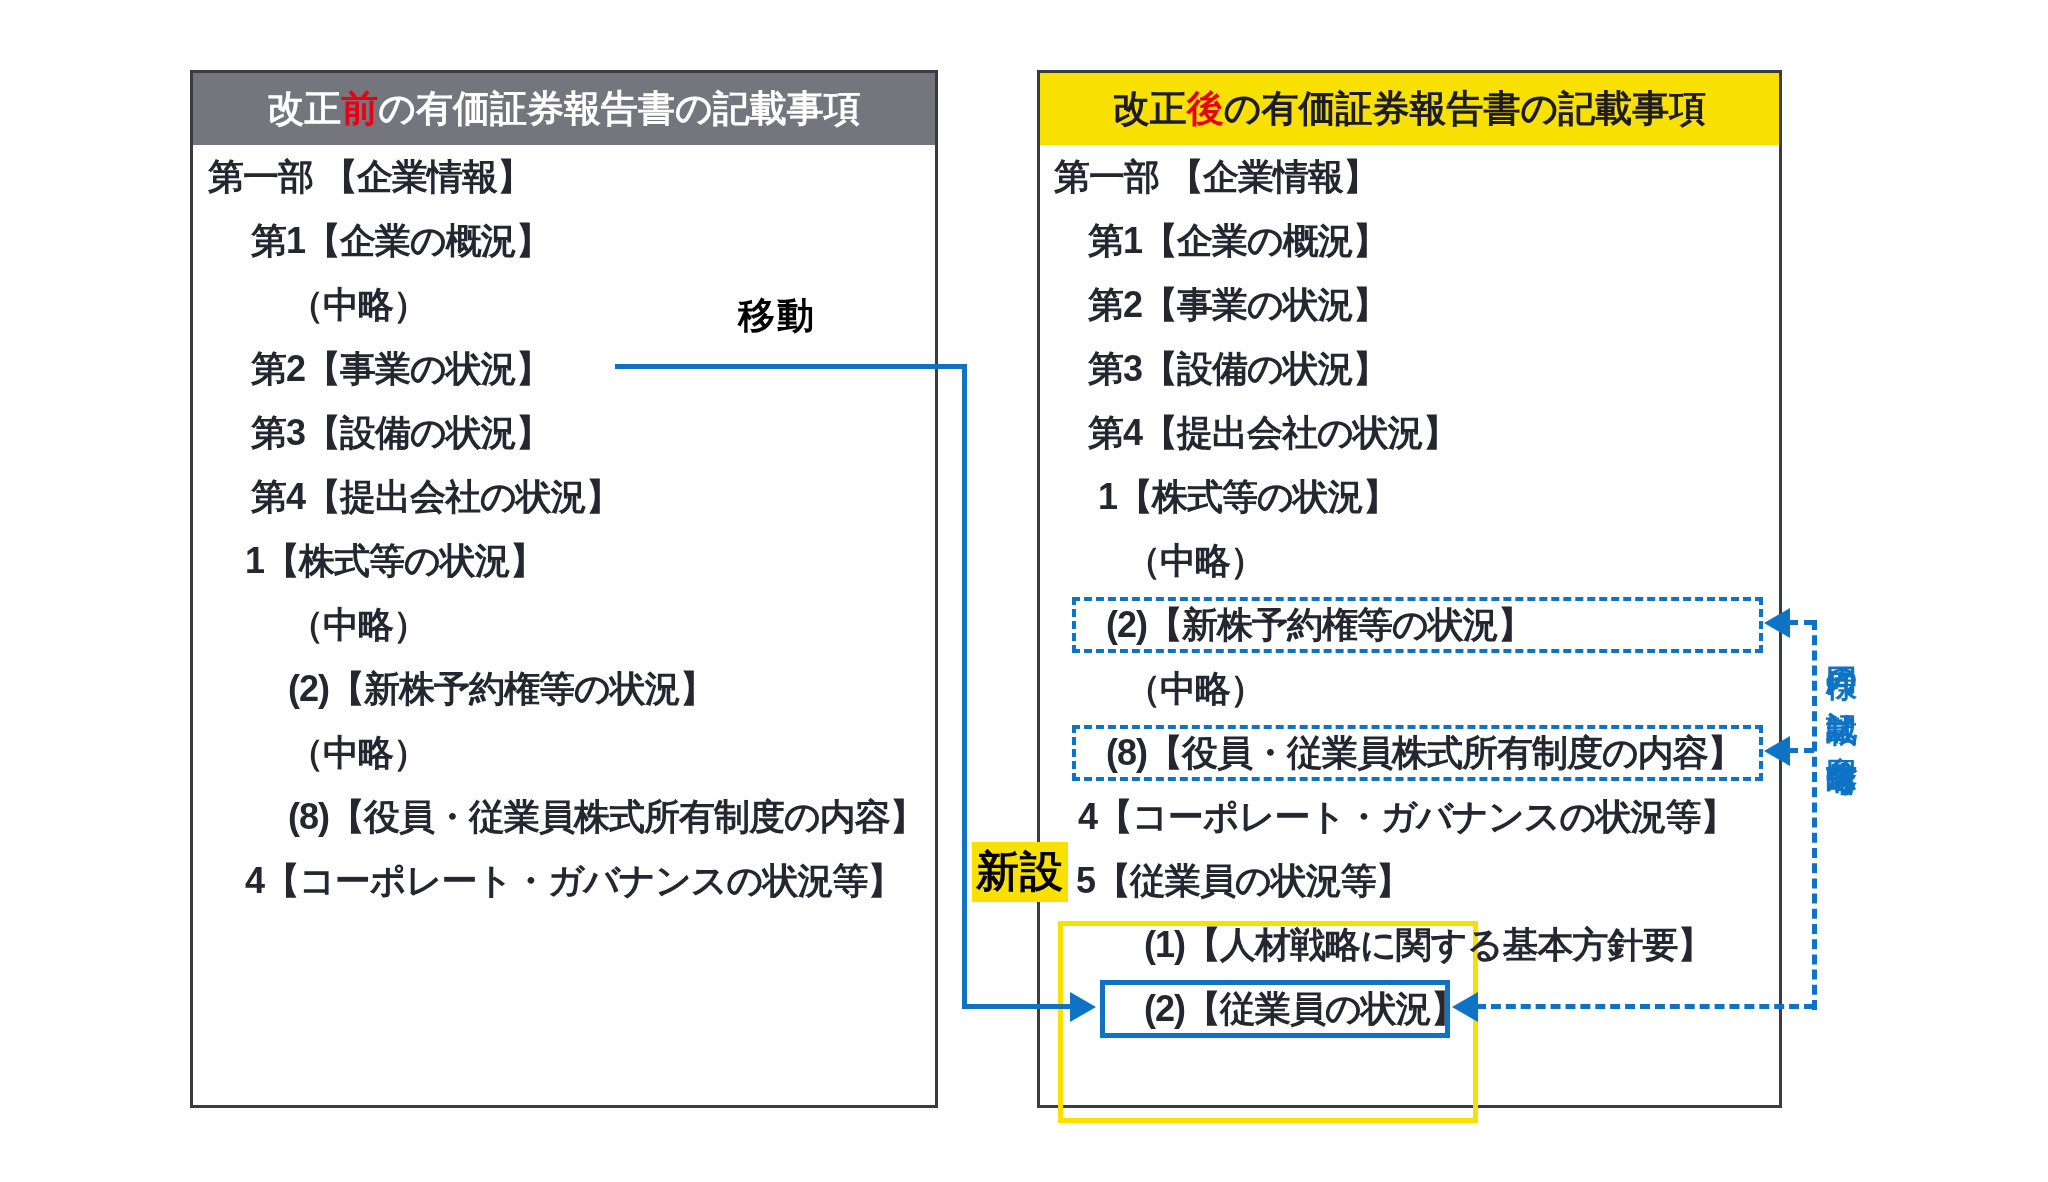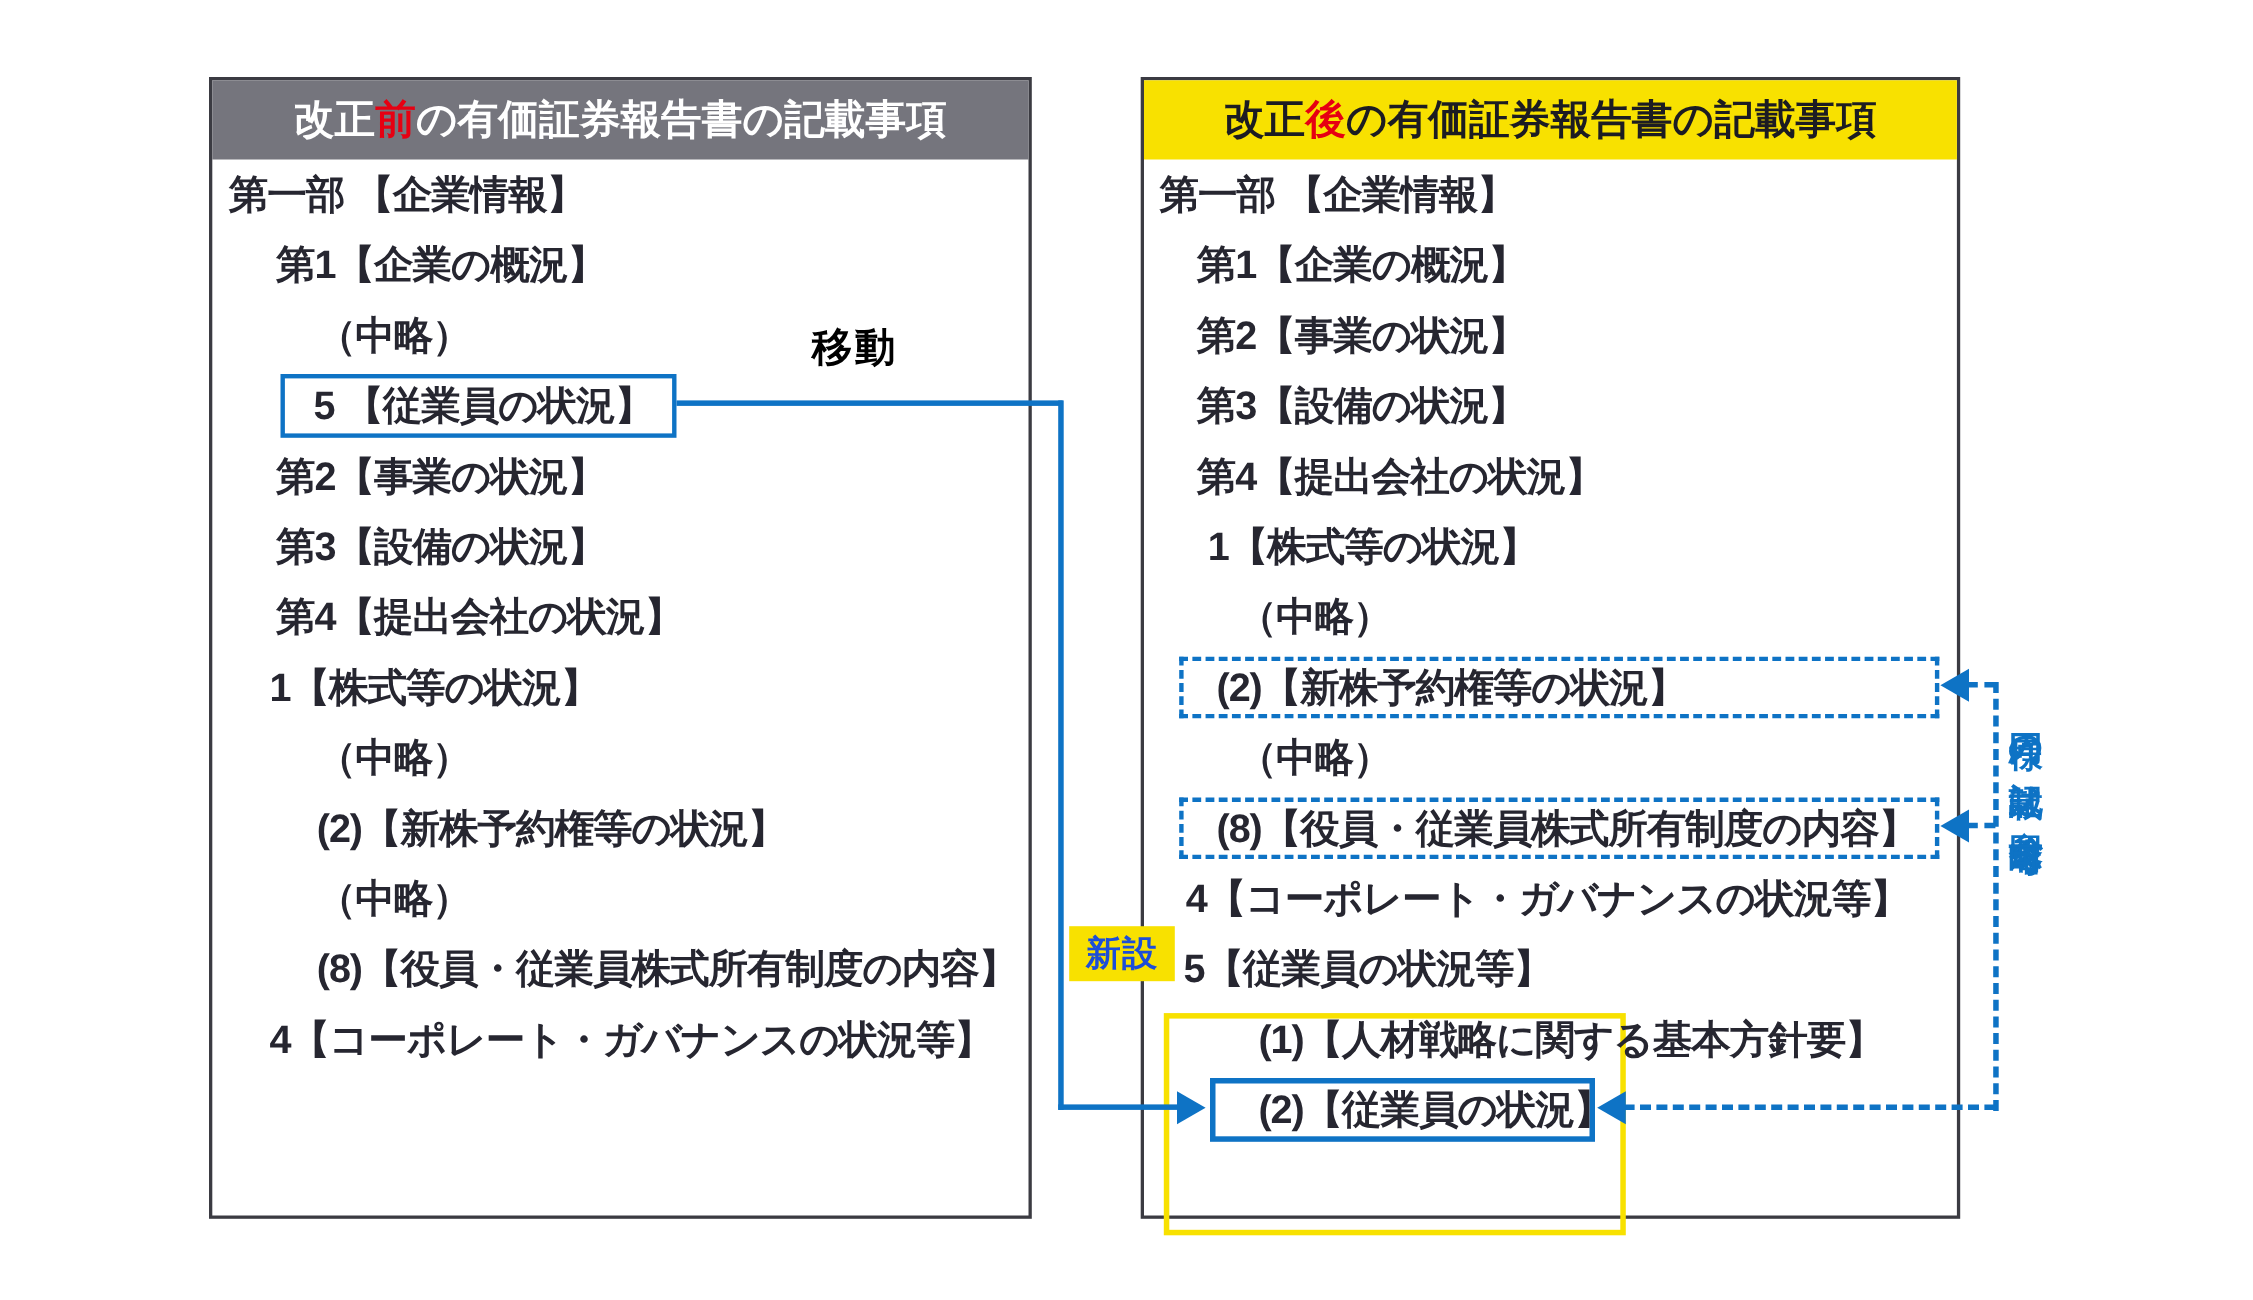--- a/index.html
+++ b/index.html
@@ -47,22 +47,22 @@
   
   .ln{position:absolute;background:#0e73c5;z-index:3;}
   .ln-dash-h{position:absolute;border-top:5px dashed #0e73c5;z-index:3;height:0;}
   .ln-dash-v{position:absolute;border-left:5px dashed #0e73c5;z-index:3;width:0;}
   .arr-right{position:absolute;width:0;height:0;z-index:4;
     border-top:15px solid transparent;border-bottom:15px solid transparent;border-left:26px solid #0e73c5;}
   .arr-left{position:absolute;width:0;height:0;z-index:4;
     border-top:15px solid transparent;border-bottom:15px solid transparent;border-right:26px solid #0e73c5;}
   .move-label{position:absolute;left:738px;top:291px;font-size:37px;color:#000000;letter-spacing:2px;z-index:4;}
   .new-badge{
-    position:absolute;left:972px;top:842px;width:96px;height:50px;background:#f8e100;color:#1d4ed8;
-    display:flex;align-items:center;justify-content:center;font-size:32px;letter-spacing:1px;z-index:6;
+    position:absolute;left:972px;top:842px;width:96px;height:60px;background:#f8e100;color:#000000;
+    display:flex;align-items:center;justify-content:center;font-size:43px;letter-spacing:1px;z-index:6;
   }
   .side-note{
     position:absolute;left:1824px;top:642px;color:#0e73c5;font-size:31px;z-index:4;
     writing-mode:vertical-rl;text-orientation:upright;letter-spacing:3px;line-height:1.1;
   }
 </style>
 </head>
 <body>
 
 <div class="canvas">
@@ -70,25 +70,20 @@
   <div class="panel panel-left">
     <div class="panel-header">
       <span>改正</span>
         <span class="hl-red">前</span>
         <span>の有価証券報告書の記載事項</span>
     </div>
     <div class="panel-body">
       <div class="row l-part">第一部 【企業情報】</div>
       <div class="row l-dai">第1【企業の概況】</div>
       <div class="row l-sub">（中略）</div>
-      <div class="row">
-        <div class="box-solid-left">
-          <span>5 【従業員の状況】</span>
-        </div>
-      </div>
       <div class="row l-dai">第2【事業の状況】</div>
       <div class="row l-dai">第3【設備の状況】</div>
       <div class="row l-dai">第4【提出会社の状況】</div>
       <div class="row l-num">1【株式等の状況】</div>
       <div class="row l-sub">（中略）</div>
       <div class="row l-sub">(2)【新株予約権等の状況】</div>
       <div class="row l-sub">（中略）</div>
       <div class="row l-sub">(8)【役員・従業員株式所有制度の内容】</div>
       <div class="row l-num">4【コーポレート・ガバナンスの状況等】</div>
     </div>

